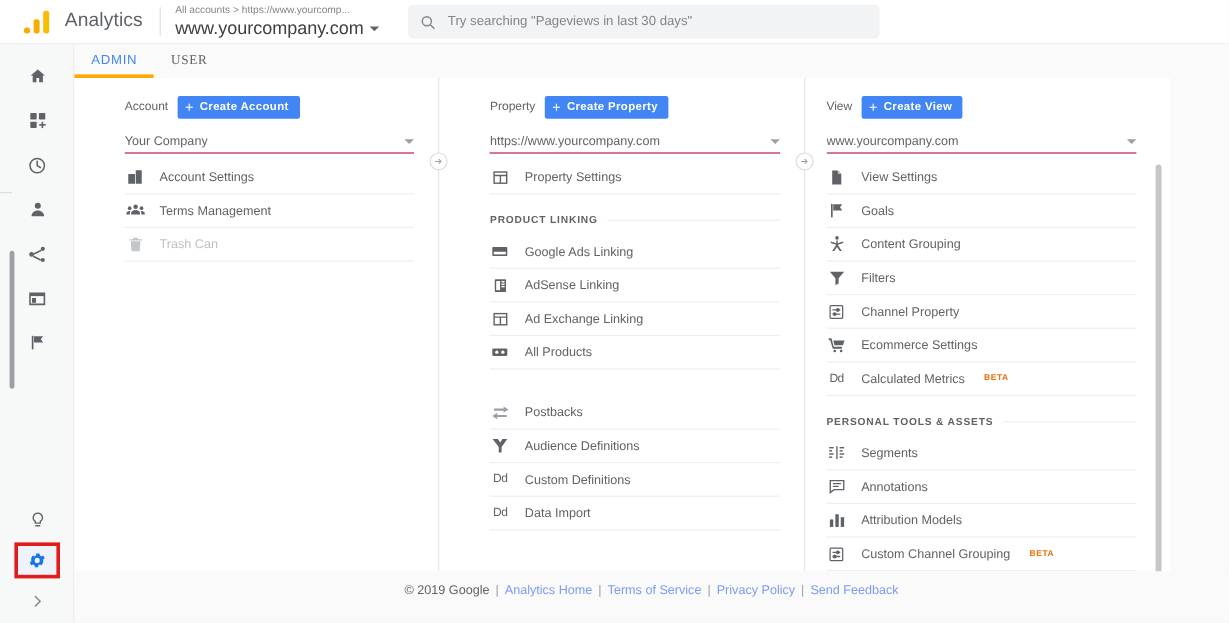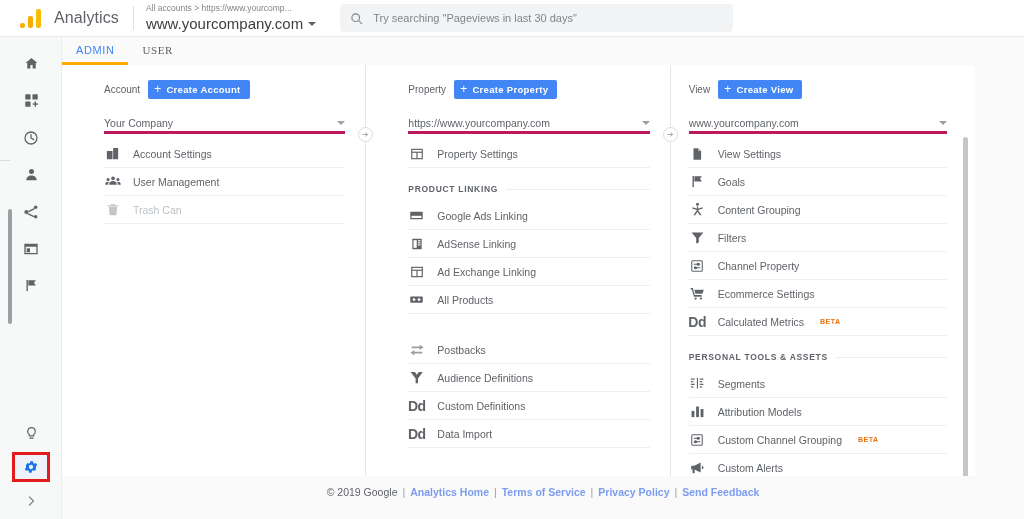--- a/index.html
+++ b/index.html
@@ -90,21 +90,21 @@
   .col-inner { padding: 14px 20px 0 42px; }
   .col-head { display: flex; align-items: center; gap: 8px; height: 20px; }
   .col-label { font-size: 10px; color: #5f6368; }
   .create-btn {
     background: #4285f4; color: #fff; font-size: 9.5px; font-weight: bold; letter-spacing: .3px;
     border-radius: 2px; padding: 4px 9px 4px 6px; display: inline-flex; align-items: center; gap: 5px;
     white-space: nowrap; border: none; cursor: pointer;
   }
   .plus { font-size: 12px; font-weight: normal; line-height: 9px; }
   .select-row {
-    margin-top: 15px; border-bottom: 3px solid #be185d; height: 20px;
+    margin-top: 9px; border-bottom: 1px solid #be185d; height: 20px;
     display: flex; align-items: center; justify-content: space-between;
   }
   .select-val { font-size: 10.5px; color: #5f6368; white-space: nowrap; overflow: hidden; text-overflow: ellipsis; }
   .select-caret { width: 0; height: 0; border-left: 4px solid transparent; border-right: 4px solid transparent; border-top: 4px solid #9aa0a6; }
 
   .list { margin-top: 6px; }
   .row {
     display: flex; align-items: center; gap: 12px; height: 28px;
     border-bottom: 1px solid #eeeeee; cursor: pointer;
   }
@@ -112,35 +112,35 @@
   .row .txt { font-size: 10.5px; color: #5f6368; white-space: nowrap; }
   .row.disabled .txt { color: #bdc1c6; }
   .row.disabled .ico { color: #c4c7c9; }
   .beta { font-size: 7px; color: #e8710a; letter-spacing: .5px; margin-left: 4px; font-weight: bold; vertical-align: 1px; }
   .section-head {
     display: flex; align-items: center; gap: 8px; height: 26px; margin-top: 8px;
   }
   .section-head .st { font-size: 8.5px; font-weight: bold; letter-spacing: .7px; color: #5f6368; white-space: nowrap; }
   .section-head .ln { flex: 1; height: 1px; background: #eeeeee; }
   .gap-row { height: 22px; }
-  .dd-glyph { font-size: 14px; font-weight: bold; color: #5f6368; letter-spacing: -.5px; }
+  .dd-glyph { font-size: 10px; font-weight: normal; color: #5f6368; letter-spacing: -.5px; }
 
   
   .card-scroll {
     position: absolute; top: 72px; right: 7px; width: 5px; height: 345px;
     background: #c6c6c6; border-radius: 3px;
   }
 
   
   .footer {
     position: absolute; left: 62px; bottom: 12px; width: 962px; height: 31px;
     display: flex; align-items: center; justify-content: center; gap: 0;
     font-size: 10.5px; color: #5f6368; background: #fafafa;
   }
-  .footer a { color: #7c9cf0; text-decoration: none; font-weight: bold; }
+  .footer a { color: #7c9cf0; text-decoration: none; }
   .footer .sep { margin: 0 5px; color: #9aa0a6; }
 </style>
 </head>
 <body>
 
 <div id="app">
 
   <div class="topbar">
     <div class="logo-wrap">
       <div class="ga-logo">
@@ -270,21 +270,21 @@
           </div>
           <div class="row">
             <span class="ico">
               <svg width="16" height="16" viewBox="0 0 24 24" fill="#5f6368">
                   <circle cx="12" cy="6.5" r="2.8"></circle>
                   <circle cx="4.6" cy="8.2" r="2.3"></circle>
                   <circle cx="19.4" cy="8.2" r="2.3"></circle>
                   <path d="M12 10.4c-3.2 0-5.6 1.8-5.6 4.1V16h11.2v-1.5c0-2.3-2.4-4.1-5.6-4.1zM4.6 11.6c-2.3 0-4.1 1.3-4.1 2.9V16h4.3v-1.5c0-1 .4-1.9 1.1-2.6a6.7 6.7 0 0 0-1.3-.3zM19.4 11.6c-.45 0-.88.05-1.3.3.7.7 1.1 1.6 1.1 2.6V16h4.3v-1.5c0-1.6-1.8-2.9-4.1-2.9z"></path>
                 </svg>
             </span>
-            <span class="txt">User Management</span>
+            <span class="txt">Terms Management</span>
           </div>
           <div class="row disabled">
             <span class="ico">
               <svg width="14" height="14" viewBox="0 0 24 24" fill="#c4c7c9">
                   <path d="M9 2h6l1 2h5v2H3V4h5zM5 7h14l-1.1 14.2H6.1z"></path>
                 </svg>
             </span>
             <span class="txt">Trash Can</span>
           </div>
         </div>
@@ -497,20 +497,30 @@
                   <rect x="1.5" y="12.4" width="6" height="1.9"></rect>
                   <rect x="1.5" y="16.6" width="4" height="1.9"></rect>
                   <rect x="11" y="3" width="1.8" height="17"></rect>
                   <rect x="15.5" y="4" width="6" height="1.9"></rect>
                   <rect x="15.5" y="8.2" width="4" height="1.9"></rect>
                   <rect x="15.5" y="12.4" width="6" height="1.9"></rect>
                   <rect x="15.5" y="16.6" width="4" height="1.9"></rect>
                 </svg>
             </span>
             <span class="txt">Segments</span>
+          </div>
+          <div class="row">
+            <span class="ico">
+              <svg width="15" height="15" viewBox="0 0 24 24" fill="none" stroke="#5f6368" stroke-width="1.8">
+                  <path d="M3 4h18v12H8l-5 4z"></path>
+                  <line x1="6.5" y1="8" x2="17.5" y2="8"></line>
+                  <line x1="6.5" y1="11.6" x2="14" y2="11.6"></line>
+                </svg>
+            </span>
+            <span class="txt">Annotations</span>
           </div>
           <div class="row">
             <span class="ico">
               <svg width="15" height="15" viewBox="0 0 24 24" fill="#5f6368">
                   <rect x="2.5" y="11" width="4.5" height="10"></rect>
                   <rect x="9.8" y="4" width="4.5" height="17"></rect>
                   <rect x="17" y="8" width="4.5" height="13"></rect>
                 </svg>
             </span>
             <span class="txt">Attribution Models</span>

